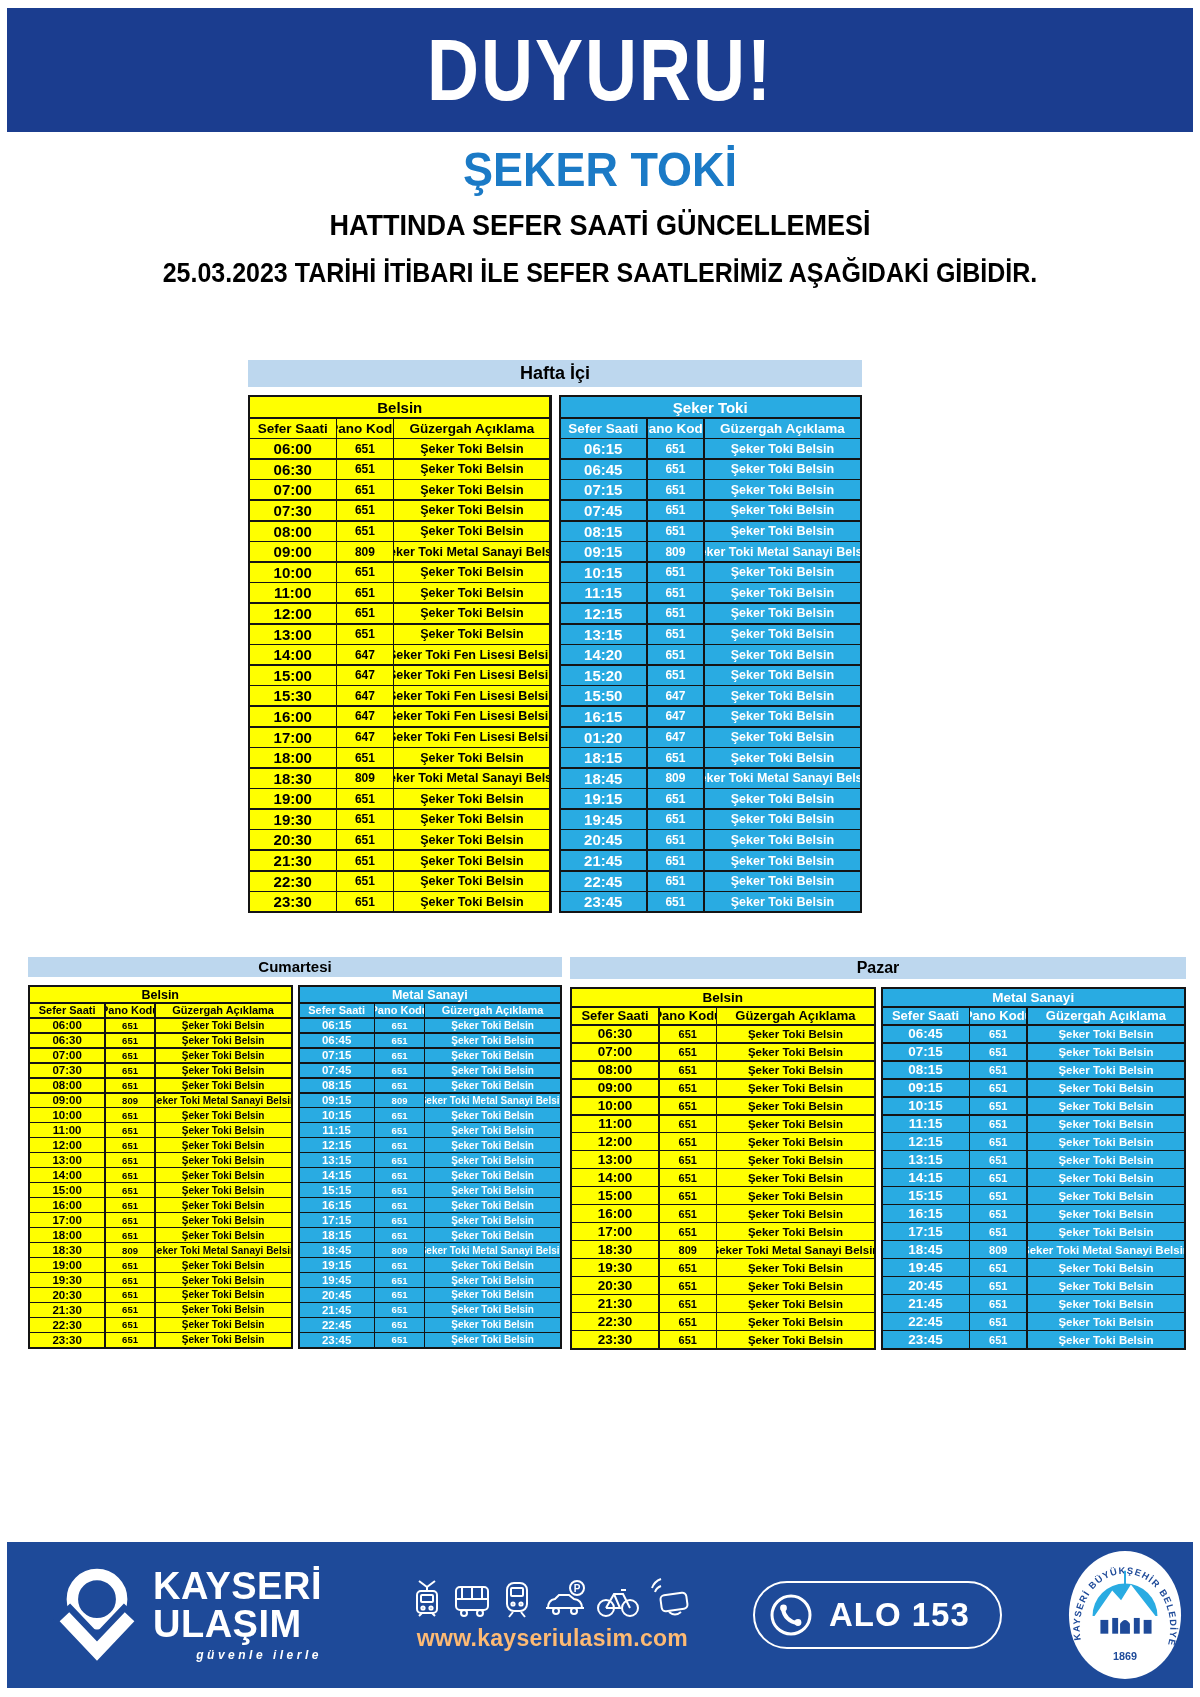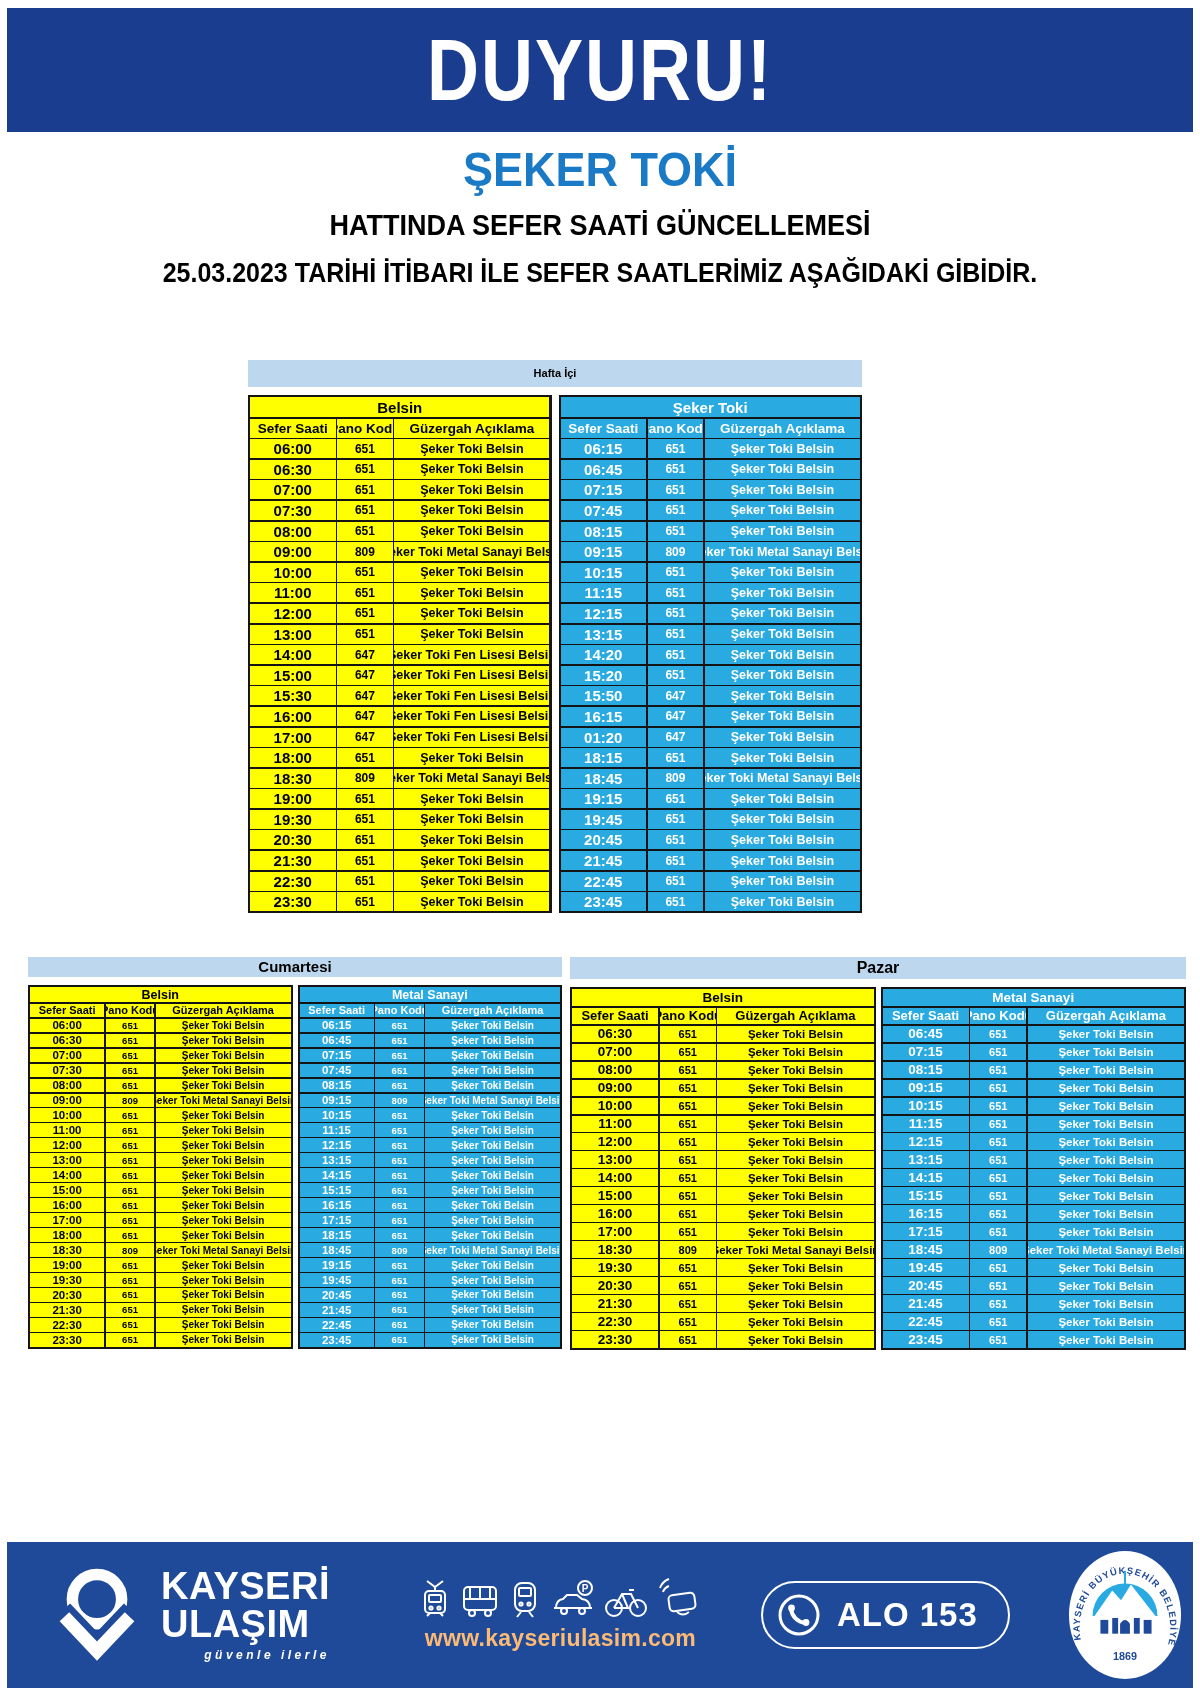--- a/index.html
+++ b/index.html
@@ -28,21 +28,21 @@
     background:var(--grid); border:2px solid var(--grid); align-content:start; }
   .cell { display:flex; align-items:center; justify-content:center; font-weight:700;
     white-space:nowrap; overflow:hidden; }
   .tbl.yellow .cell { background:var(--yellow); color:#000; }
   .tbl.cyan  .cell { background:var(--cyan);  color:#fff; }
   .cell.group-hd { grid-column:1 / -1; }
   .cell.red { color:var(--red-time); }
 
   
   .weekday-wrap { position:absolute; left:248px; top:360px; width:614px; }
-  .weekday-wrap .section-title { height:27px; line-height:27px; font-size:11px; }
+  .weekday-wrap .section-title { height:27px; line-height:27px; font-size:18px; }
   .weekday-wrap .tables { gap:7px; }
   .weekday-wrap .tbl { flex:1; }
   .weekday-wrap .cell { height:19px; }
   .weekday-wrap .group-hd { height:20px; font-size:15px; }
   .weekday-wrap .col-hd { font-size:13.5px; }
   .weekday-wrap .time { font-size:15px; }
   .weekday-wrap .pano { font-size:12px; }
   .weekday-wrap .desc { font-size:12.5px; }
 
   
@@ -65,21 +65,21 @@
   .sunday-wrap .cell { height:16.4px; }
   .sunday-wrap .group-hd { height:17px; font-size:13.5px; }
   .sunday-wrap .col-hd { font-size:13px; }
   .sunday-wrap .time { font-size:13.5px; }
   .sunday-wrap .pano { font-size:11px; }
   .sunday-wrap .desc { font-size:11.5px; }
 
   
   .footer { position:absolute; left:7px; right:7px; bottom:9px; height:146px;
     background:var(--footer-blue); display:flex; align-items:center; }
-  .logo-group { display:flex; align-items:center; gap:20px; margin-left:46px; }
+  .logo-group { display:flex; align-items:center; gap:12px; margin-left:46px; }
   .logo-text { color:#fff; }
   .logo-text .l1,.logo-text .l2 { font-size:38px; font-weight:800; line-height:0.98; letter-spacing:0.5px; }
   .tagline { font-size:12px; font-style:italic; font-weight:700; letter-spacing:3.5px; text-align:right; margin-top:5px; }
   .mid-group { margin-left:88px; text-align:center; }
   .icons-row { display:flex; gap:9px; align-items:flex-end; justify-content:center; }
   .url { color:#fdba74; font-weight:800; font-size:23px; margin-top:5px; letter-spacing:0.3px; }
   .alo-pill { margin-left:58px; display:flex; align-items:center; gap:15px;
     border:2.5px solid #fff; border-radius:40px; padding:9px 30px 9px 13px; }
   .alo-label { color:#fff; font-size:33px; font-weight:800; letter-spacing:1px; }
   .seal { margin-left:auto; margin-right:10px; }

